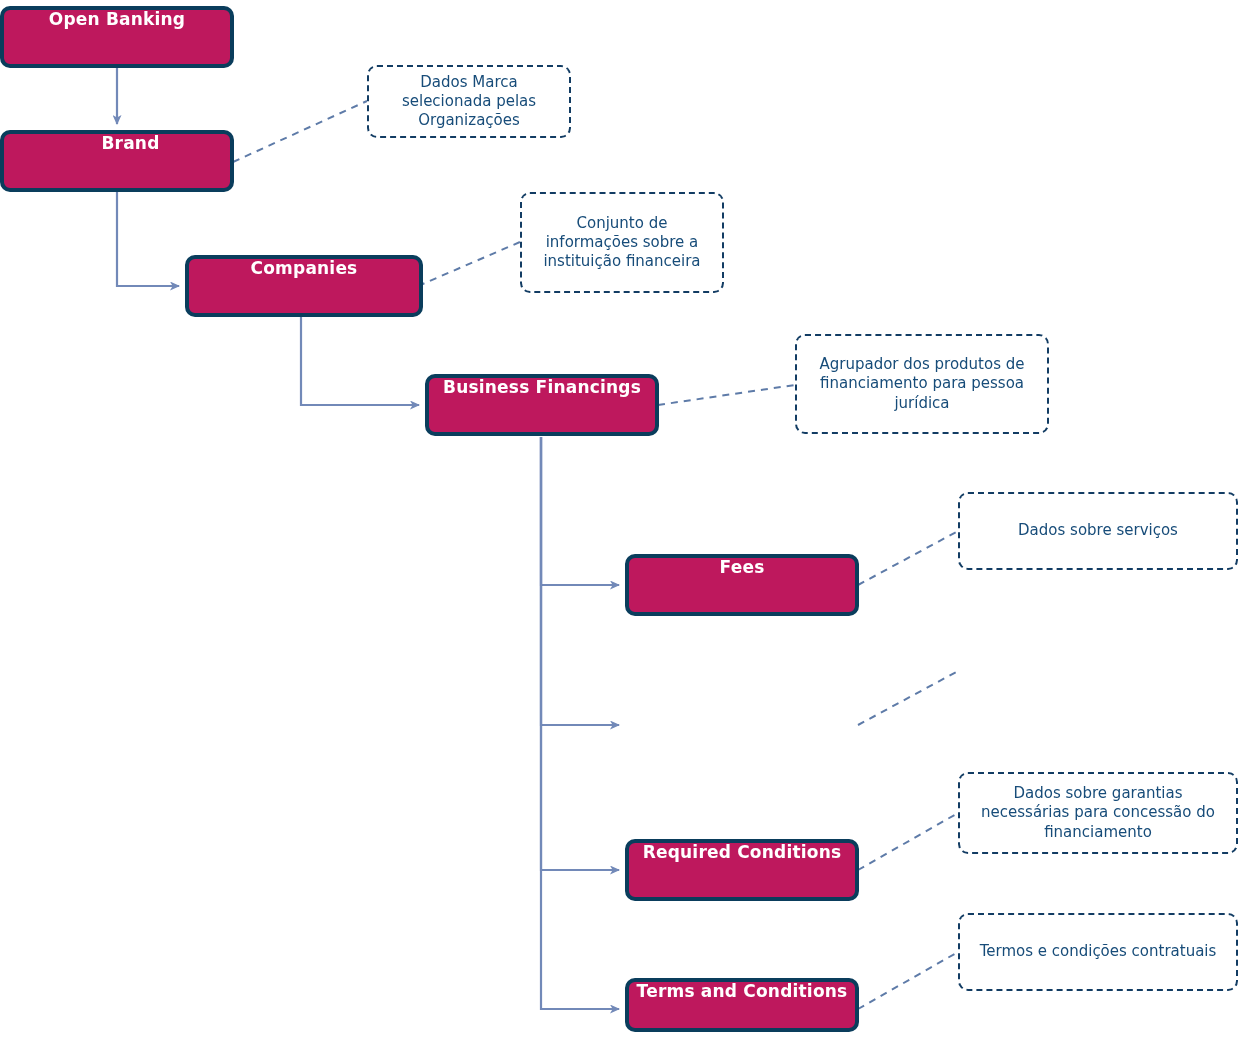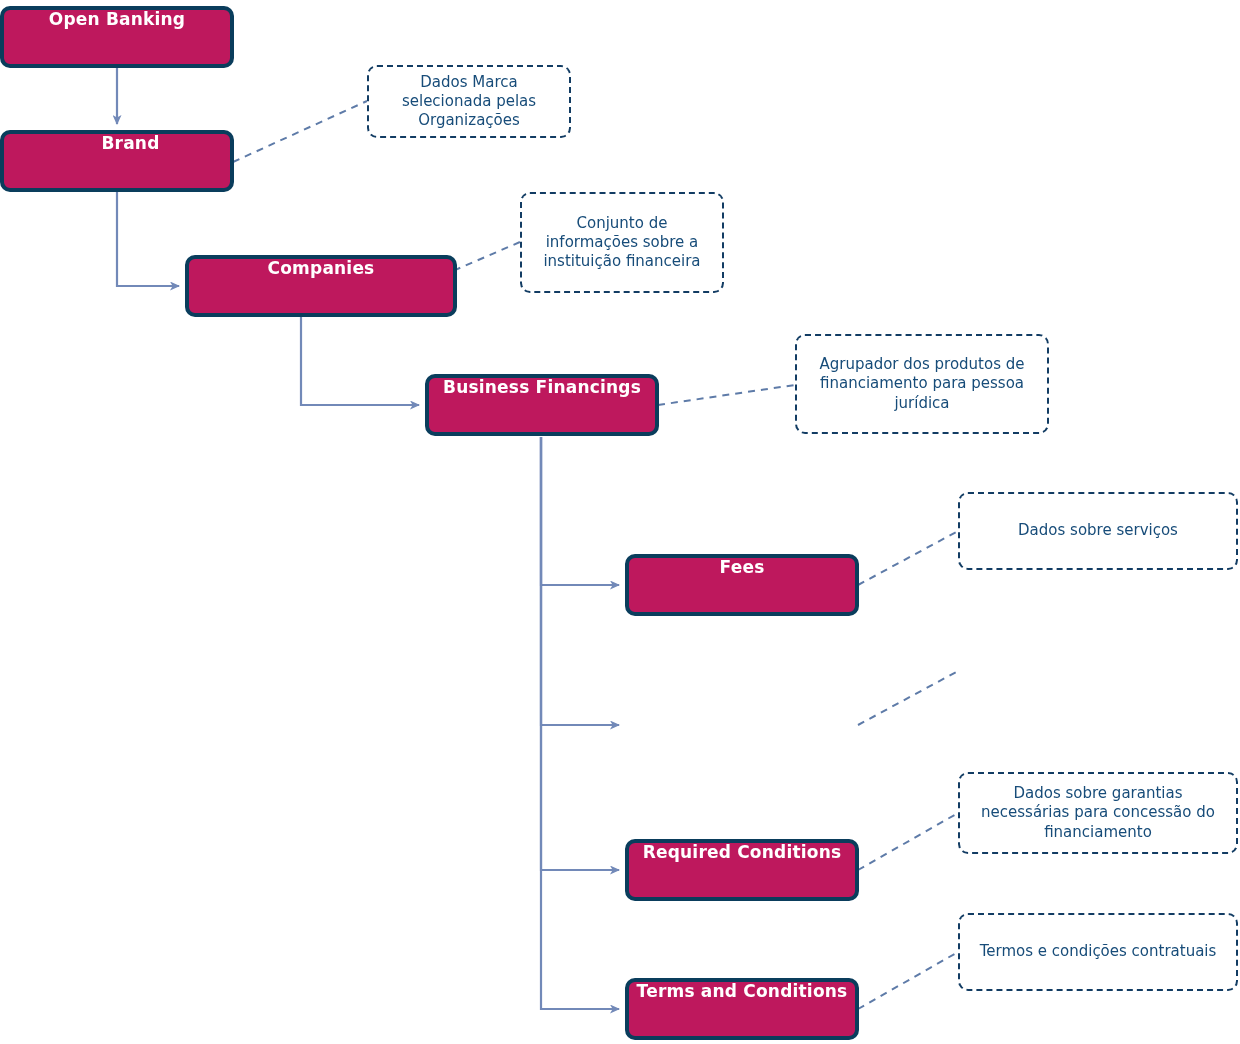--- a/index.html
+++ b/index.html
@@ -125,38 +125,38 @@
   </svg>
 
   <div class="node" style="left:0px; top:6px; width:234px; height:62px;">
     <span>Open Banking</span>
   </div>
 
   <div class="node" style="left:0px; top:130px; width:234px; height:62px;padding-left:27px;">
     <span>Brand</span>
   </div>
 
-  <div class="node" style="left:185px; top:255px; width:272px; height:62px;">
+  <div class="node" style="left:185px; top:255px; width:238px; height:62px;">
     <span>Companies</span>
   </div>
 
   <div class="node" style="left:425px; top:374px; width:234px; height:62px;">
     <span>Business Financings</span>
   </div>
 
   <div class="node" style="left:625px; top:554px; width:234px; height:62px;">
     <span>Fees</span>
   </div>
 
 
   <div class="node" style="left:625px; top:839px; width:234px; height:62px;">
     <span>Required Conditions</span>
   </div>
 
-  <div class="node" style="left:625px; top:978px; width:234px; height:62px;">
+  <div class="node" style="left:625px; top:978px; width:234px; height:54px;">
     <span>Terms and Conditions</span>
   </div>
 
   <div class="note" style="left:367px; top:65px; width:204px; height:73px;">
     <span>Dados Marca selecionada pelas Organizações</span>
   </div>
 
   <div class="note" style="left:520px; top:192px; width:204px; height:101px;">
     <span>Conjunto de informações sobre a instituição financeira</span>
   </div>

